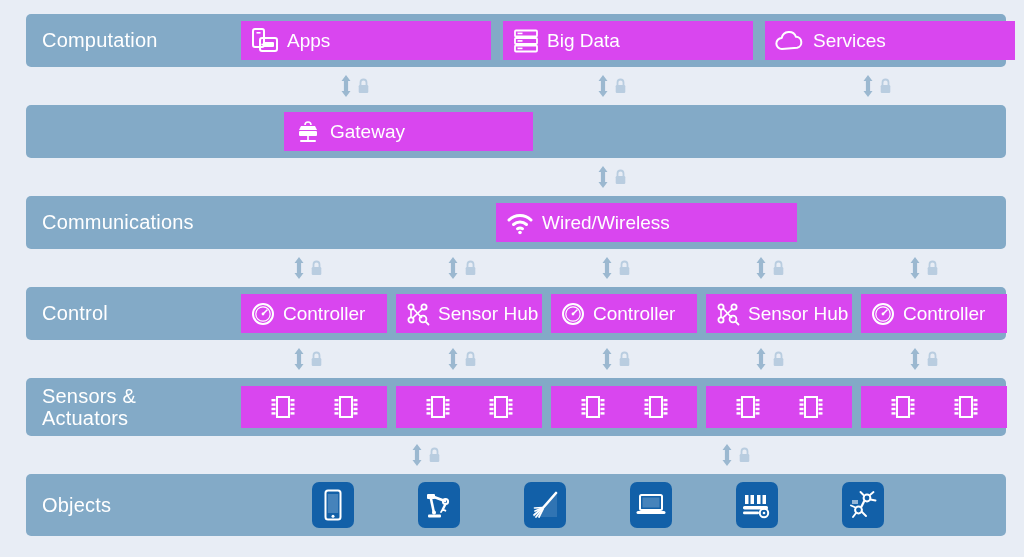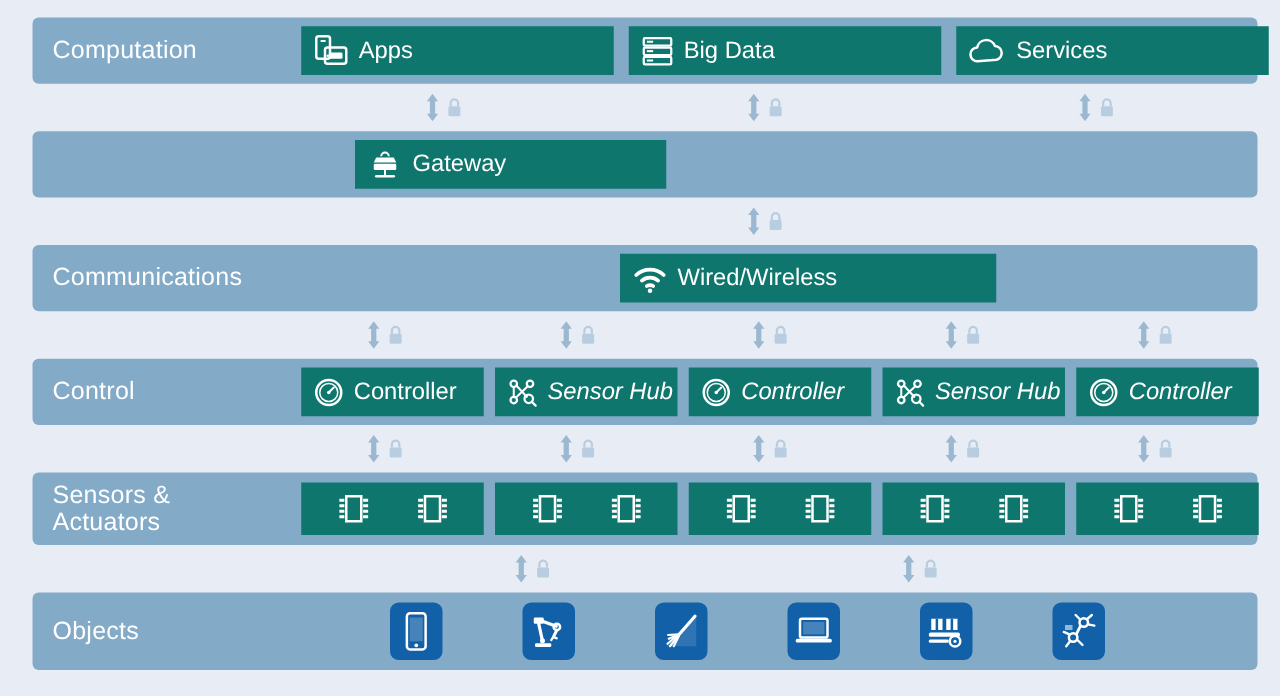--- a/index.html
+++ b/index.html
@@ -49,21 +49,21 @@
   .layer-boxes {
     flex: 1 1 auto;
     display: flex;
     align-items: center;
     height: 100%;
     position: relative;
   }
 
   
   .box {
-    background: #0f766e;
+    background: #d946ef;
     color: #ffffff;
     display: flex;
     align-items: center;
     gap: 8px;
     font-size: 19px;
     height: 39px;
     padding: 0 10px;
     white-space: nowrap;
     overflow: hidden;
   }
@@ -102,21 +102,21 @@
   #row-computation .box:nth-child(3) { margin-left: 12px; }
 
   #row-aggregator { height: 53px; }
   #row-aggregator .box { width: 249px; margin-left: 258px; }
 
   #row-communications { height: 53px; }
   #row-communications .box { width: 301px; margin-left: 258px; }
 
   #row-control { height: 53px; }
   #row-control .box { width: 146px; }
-  #row-control .box + .box { margin-left: 9px; font-style: italic; }
+  #row-control .box + .box { margin-left: 9px; }
   #row-control .box:nth-child(1) { margin-left: 3px; }
 
   #row-sensors { height: 58px; justify-content: space-between; }
   #row-sensors .box {
     width: 146px;
     height: 42px;
     justify-content: space-around;
     padding: 0 14px;
   }
   #row-sensors .box + .box { margin-left: 9px; }

